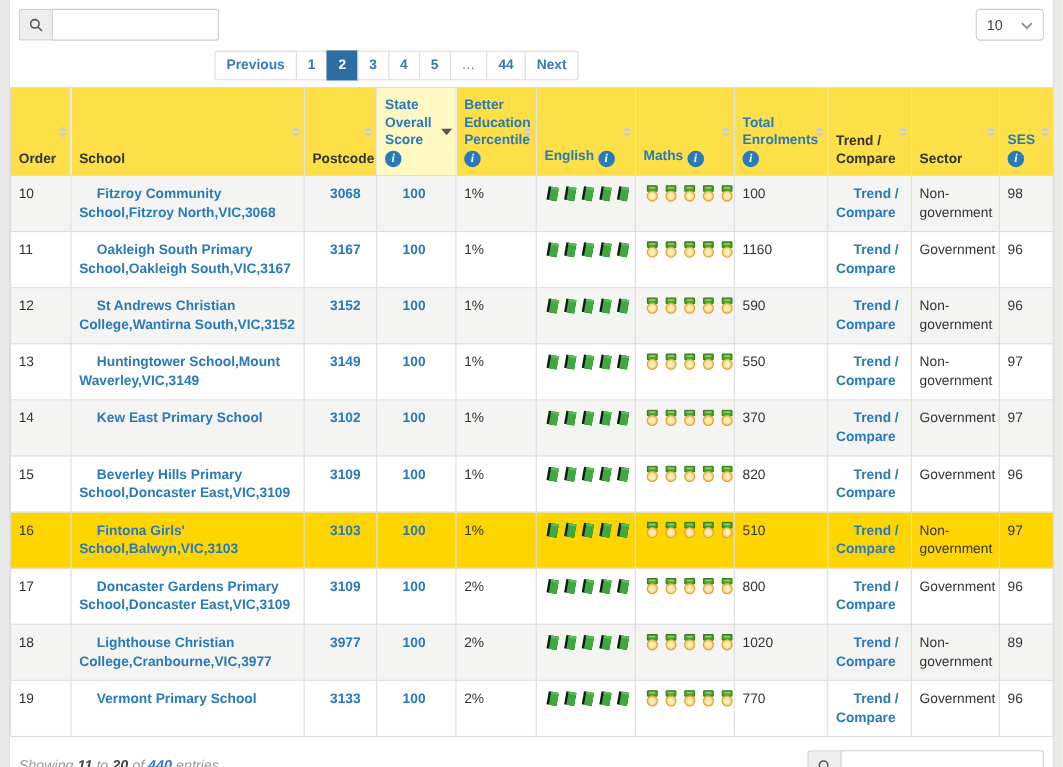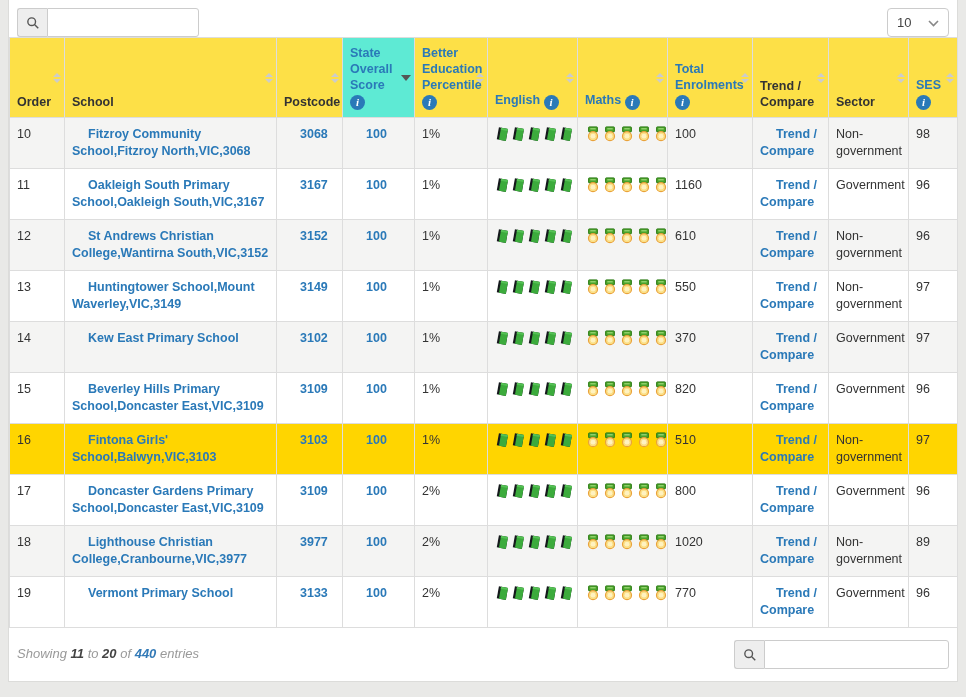--- a/index.html
+++ b/index.html
@@ -51,21 +51,21 @@
   col.c0{width:55px} col.c1{width:212px} col.c2{width:66px} col.c3{width:72px}
   col.c4{width:73px} col.c5{width:90px} col.c6{width:90px} col.c7{width:85px}
   col.c8{width:76px} col.c9{width:80px} col.c10{width:49px}
   th, td { border: 1px solid #ddd; }
   th {
     position: relative; vertical-align: bottom; text-align: left;
     padding: 7px 5px 7px 7px; font-weight: 700; color: #333; line-height: 16px;
     background: #fde047; cursor: pointer; font-size: 12.5px;
   }
   th.link { color: #2a79b8; }
-  th.sorted { background: #5eead4; }
+  th.sorted { background: #fef9c3; }
   .sort-box { position: absolute; right: 3px; top: 50%; transform: translateY(-50%); }
   .chev { width: 0; height: 0; border-left: 4px solid transparent; border-right: 4px solid transparent; display: block; }
   .chev.up { border-bottom: 4px solid #ccc; margin-bottom: 2px; }
   .chev.down { border-top: 4px solid #ccc; }
   .chev.desc { border-left: 5px solid transparent; border-right: 5px solid transparent; border-top: 6px solid #555; }
   .info-badge {
     display: inline-block; width: 15px; height: 15px; border-radius: 50%;
     background: #2a79b8; color: #fff; font-size: 11px; font-weight: 700;
     text-align: center; line-height: 15px; font-style: italic;
     font-family: "Liberation Serif", serif; cursor: pointer; vertical-align: -2px;
@@ -102,20 +102,33 @@
     <div class="length-select">
       <span>10</span>
       <span>
         <svg width="11" height="7" viewBox="0 0 11 7">
             <polyline points="1,1 5.5,5.5 10,1" fill="none" stroke="#888" stroke-width="1.6"></polyline>
           </svg>
       </span>
     </div>
   </div>
 
+  <div class="top-pager-row">
+    <div class="pager">
+        <span class="page-btn">Previous</span>
+        <span class="page-btn">1</span>
+        <span class="page-btn active">2</span>
+        <span class="page-btn">3</span>
+        <span class="page-btn">4</span>
+        <span class="page-btn">5</span>
+        <span class="page-btn ellipsis">…</span>
+        <span class="page-btn">44</span>
+        <span class="page-btn">Next</span>
+      </div>
+  </div>
 
   <table>
     <colgroup>
       <col class="c0">
         <col class="c1">
         <col class="c2">
         <col class="c3">
         <col class="c4">
       <col class="c5">
         <col class="c6">
@@ -472,21 +485,21 @@
               <span>
                 <svg width="16" height="16" viewBox="0 0 16 16">
                   <rect x="3.6" y="0.9" width="8.8" height="5" rx="0.6" fill="#4aa32a" stroke="#2f7d18" stroke-width="1"></rect>
                   <rect x="5.3" y="2" width="5.4" height="1.5" fill="#8ed06a"></rect>
                   <circle cx="8" cy="10.2" r="4.5" fill="#fbdf85" stroke="#e9a23b" stroke-width="1.2"></circle>
                   <circle cx="8" cy="10.2" r="2.4" fill="#fff2c0"></circle>
                 </svg>
               </span>
             </div>
           </td>
-          <td><span>610</span></td>
+          <td><span>590</span></td>
           <td><a class="cell-link">Trend / Compare</a></td>
           <td><span>Non-government</span></td>
           <td><span>96</span></td>
         </tr>
         <tr>
           <td><span>13</span></td>
           <td><a class="cell-link">Huntingtower School,Mount Waverley,VIC,3149</a></td>
           <td><a class="cell-link">3149</a></td>
           <td><a class="cell-link">100</a></td>
           <td><span>1%</span></td>

